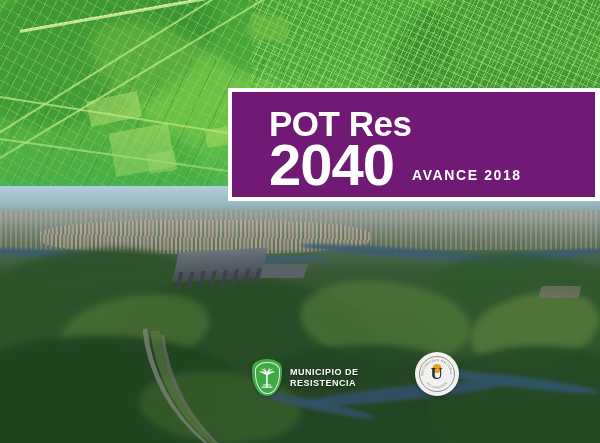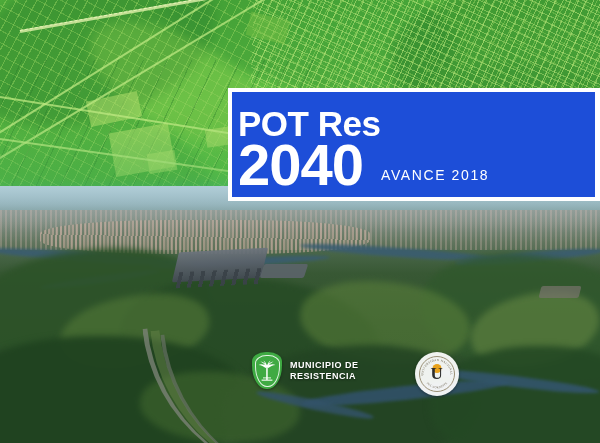--- a/index.html
+++ b/index.html
@@ -162,56 +162,56 @@
     background:rgba(92,100,106,.9);transform:skewX(-18deg);border-radius:2px;
   }
   .bldg3{
     position:absolute;left:540px;top:100px;width:40px;height:12px;
     background:rgba(120,116,108,.7);transform:skewX(-14deg);border-radius:2px;
   }
 
   
   .banner{
     position:absolute;left:228px;top:88px;width:372px;height:113px;
-    background:#1d4ed8;
+    background:#701a75;
     border-top:4px solid #ffffff;
     border-left:4px solid #ffffff;
     border-bottom:4px solid #ffffff;
     box-sizing:border-box;
-    padding:14px 0 0 6px;
+    padding:14px 0 0 37px;
   }
   .banner-right-gap{
     position:absolute;left:595px;top:88px;width:5px;height:113px;background:#ffffff;
   }
   .t-pot{
     color:#ffffff;font-weight:bold;font-size:35px;line-height:36px;
     letter-spacing:-.5px;margin:0;
   }
   .t-row{display:flex;align-items:flex-end;gap:18px;margin-top:-2px;}
   .t-2040{
     color:#ffffff;font-weight:bold;font-size:58px;line-height:50px;
     letter-spacing:-1px;margin:0;
   }
   .t-avance{
-    color:#ffffff;font-weight:normal;font-size:14px;line-height:14px;
+    color:#ffffff;font-weight:bold;font-size:14px;line-height:14px;
     letter-spacing:1.6px;margin:0 0 8px 0;text-align:right;
   }
 
   
   .subtitle{
     position:absolute;left:252px;top:214px;width:330px;
     color:#ffffff;font-size:20.5px;line-height:25px;font-weight:400;
     text-shadow:0 1px 3px rgba(0,0,0,.42);
     white-space:pre-line;
   }
 
   
   .logos{
     position:absolute;left:252px;top:352px;width:270px;height:44px;
-    display:flex;align-items:flex-start;
+    display:flex;align-items:flex-end;
   }
   .logo-muni{display:flex;align-items:center;gap:8px;}
   .shield{
     width:30px;height:37px;background:#3faa43;
     border-radius:46% 46% 48% 48% / 26% 26% 64% 64%;
     position:relative;flex:none;
     box-shadow:0 1px 3px rgba(0,0,0,.35);
   }
   .shield::before{ 
     content:"";position:absolute;left:2.5px;top:2.5px;right:2.5px;bottom:2.5px;

